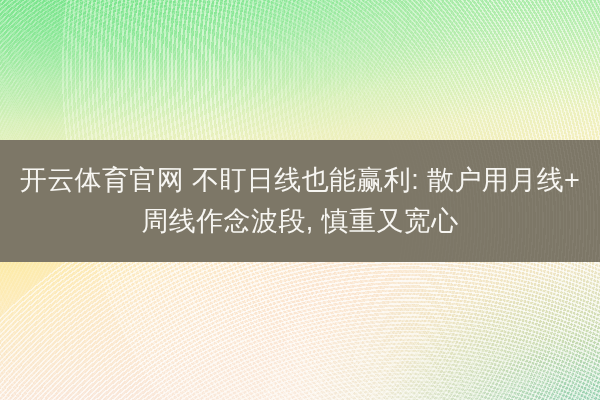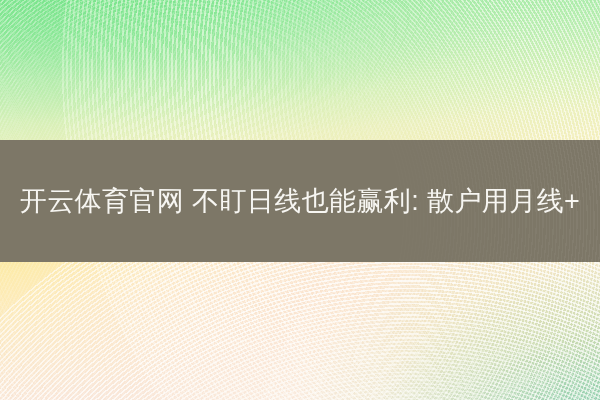--- a/index.html
+++ b/index.html
@@ -323,16 +323,17 @@
   <div class="lines lines-tl"></div>
   <div class="lines lines-tr"></div>
   <div class="lines lines-bottom"></div>
   <div class="lines lines-br"></div>
   <div class="lines lines-hatch"></div>
 
   <div id="title-band">
     <div class="band-texture"></div>
     <h1 id="headline">
       <span class="headline-line">开云体育官网 不盯日线也能赢利: 散户用月线+</span>
+      <span class="headline-line">周线作念波段, 慎重又宽心</span>
     </h1>
   </div>
 
 </div>
 
 </body></html>

